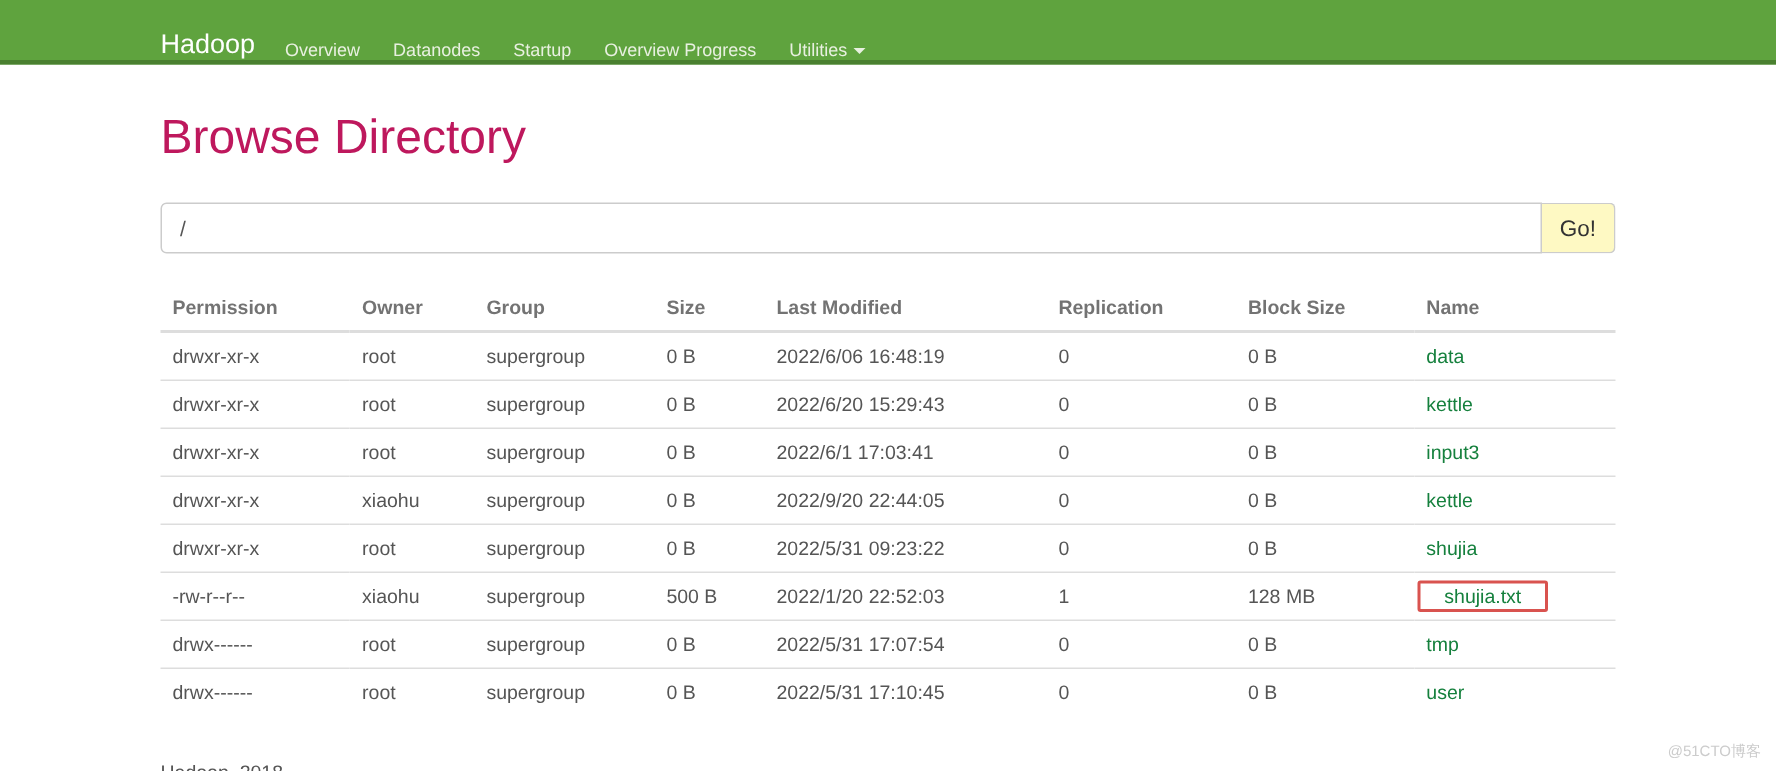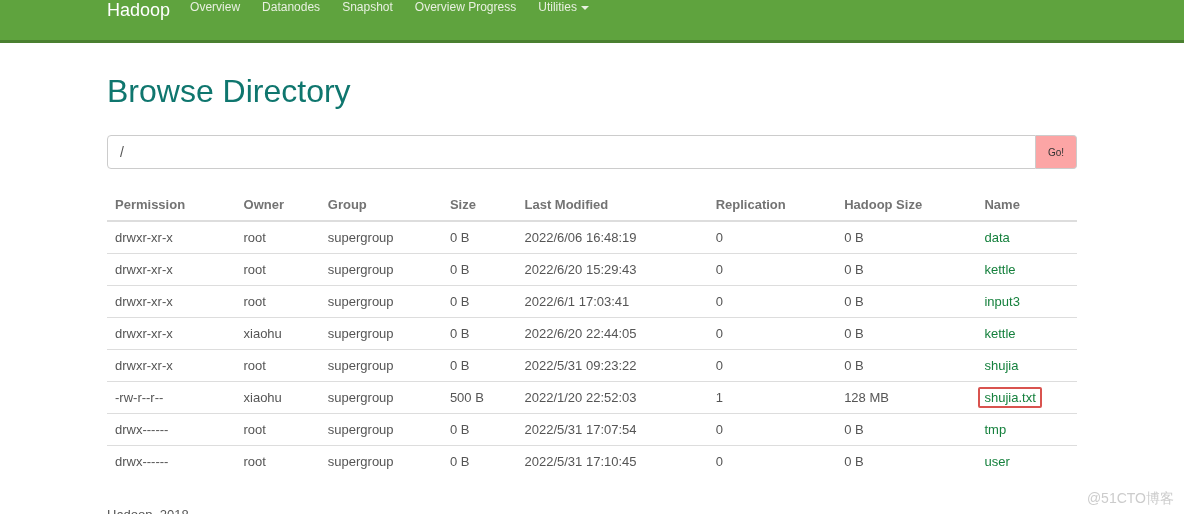--- a/index.html
+++ b/index.html
@@ -1,43 +1,43 @@
 <!DOCTYPE html>
 <html><head>
 <meta charset="utf-8">
 <style>
 * { box-sizing: border-box; margin: 0; padding: 0; }
 body { font-family: "Helvetica Neue", Helvetica, Arial, sans-serif; font-size: 14px; color: #333; background: #fff; }
 .navbar { background: #5fa33e; border-bottom: 3px solid #4a8030; min-height: 40px; }
-.navbar-inner { max-width: 1000px; margin: 0 auto; padding: 0 15px; display: flex; align-items: flex-start; height: 40px; }
+.navbar-inner { max-width: 1000px; margin: 0 auto; padding: 0 15px; display: flex; align-items: flex-end; height: 40px; }
 .navbar-brand { color: #fff; font-size: 18px; font-weight: 500; margin-right: 20px; text-decoration: none; }
 .nav-item { color: #e8f0e0; font-size: 12px; margin-right: 22px; text-decoration: none; cursor: pointer; }
 .caret { display: inline-block; width: 0; height: 0; margin-left: 4px; vertical-align: middle; border-top: 4px solid #e8f0e0; border-right: 4px solid transparent; border-left: 4px solid transparent; }
 .container { max-width: 1000px; margin: 0 auto; padding: 0 15px; }
-h1.page-title { font-size: 32px; font-weight: 500; color: #0f766e; margin: 30px 0 25px 0; }
+h1.page-title { font-size: 32px; font-weight: 500; color: #be185d; margin: 30px 0 25px 0; }
 .path-row { display: flex; margin-bottom: 20px; }
 .path-input { flex: 1; height: 34px; padding: 6px 12px; border: 1px solid #ccc; border-radius: 4px 0 0 4px; font-size: 14px; color: #555; }
-.go-btn { height: 34px; padding: 6px 12px; border: 1px solid #ccc; border-left: none; background: #fca5a5; border-radius: 0 4px 4px 0; font-size: 10px; color: #333; cursor: pointer; }
+.go-btn { height: 34px; padding: 6px 12px; border: 1px solid #ccc; border-left: none; background: #fef9c3; border-radius: 0 4px 4px 0; font-size: 15px; color: #333; cursor: pointer; }
 table { width: 100%; border-collapse: collapse; margin-bottom: 20px; }
 th { text-align: left; font-weight: 700; font-size: 13px; padding: 8px; border-bottom: 2px solid #ddd; color: #737373; }
 td { padding: 8px; border-top: 1px solid #ddd; font-size: 13px; color: #555; vertical-align: middle; }
 td a { color: #15803d; text-decoration: none; }
-.highlight-box { border: 2px solid #d9534f; padding: 1px 4px; display: inline-block; margin: -3px -6px; border-radius: 2px; }
+.highlight-box { border: 2px solid #d9534f; padding: 1px 16px; display: inline-block; margin: -3px -6px; border-radius: 2px; }
 .footer { margin: 30px 0 20px 0; font-size: 13px; color: #555; }
-.watermark { position: fixed; bottom: 6px; right: 10px; color: #ccc; font-size: 14px; }
+.watermark { position: fixed; bottom: 6px; right: 10px; color: #ccc; font-size: 10px; }
 </style>
 </head>
 <body>
 
 <div class="navbar">
   <div class="navbar-inner">
     <a class="navbar-brand">Hadoop</a>
     <a class="nav-item">Overview</a>
     <a class="nav-item">Datanodes</a>
-    <a class="nav-item">Snapshot</a>
+    <a class="nav-item">Startup</a>
     <a class="nav-item">Overview Progress</a>
     <a class="nav-item"><span>Utilities</span><span class="caret"></span></a>
   </div>
 </div>
 
 <div class="container">
   <h1 class="page-title">Browse Directory</h1>
 
   <div class="path-row">
     <input class="path-input" type="text" value="/" style="">
@@ -46,21 +46,21 @@
 
   <table>
     <thead>
       <tr>
         <th>Permission</th>
         <th>Owner</th>
         <th>Group</th>
         <th>Size</th>
         <th>Last Modified</th>
         <th>Replication</th>
-        <th>Hadoop Size</th>
+        <th>Block Size</th>
         <th>Name</th>
       </tr>
     </thead>
     <tbody id="tbody">
         <tr>
           <td>drwxr-xr-x</td>
           <td>root</td>
           <td>supergroup</td>
           <td>0 B</td>
           <td>2022/6/06 16:48:19</td>
@@ -86,21 +86,21 @@
           <td>2022/6/1 17:03:41</td>
           <td>0</td>
           <td>0 B</td>
           <td><a href="#">input3</a></td>
         </tr>
         <tr>
           <td>drwxr-xr-x</td>
           <td>xiaohu</td>
           <td>supergroup</td>
           <td>0 B</td>
-          <td>2022/6/20 22:44:05</td>
+          <td>2022/9/20 22:44:05</td>
           <td>0</td>
           <td>0 B</td>
           <td><a href="#">kettle</a></td>
         </tr>
         <tr>
           <td>drwxr-xr-x</td>
           <td>root</td>
           <td>supergroup</td>
           <td>0 B</td>
           <td>2022/5/31 09:23:22</td>

